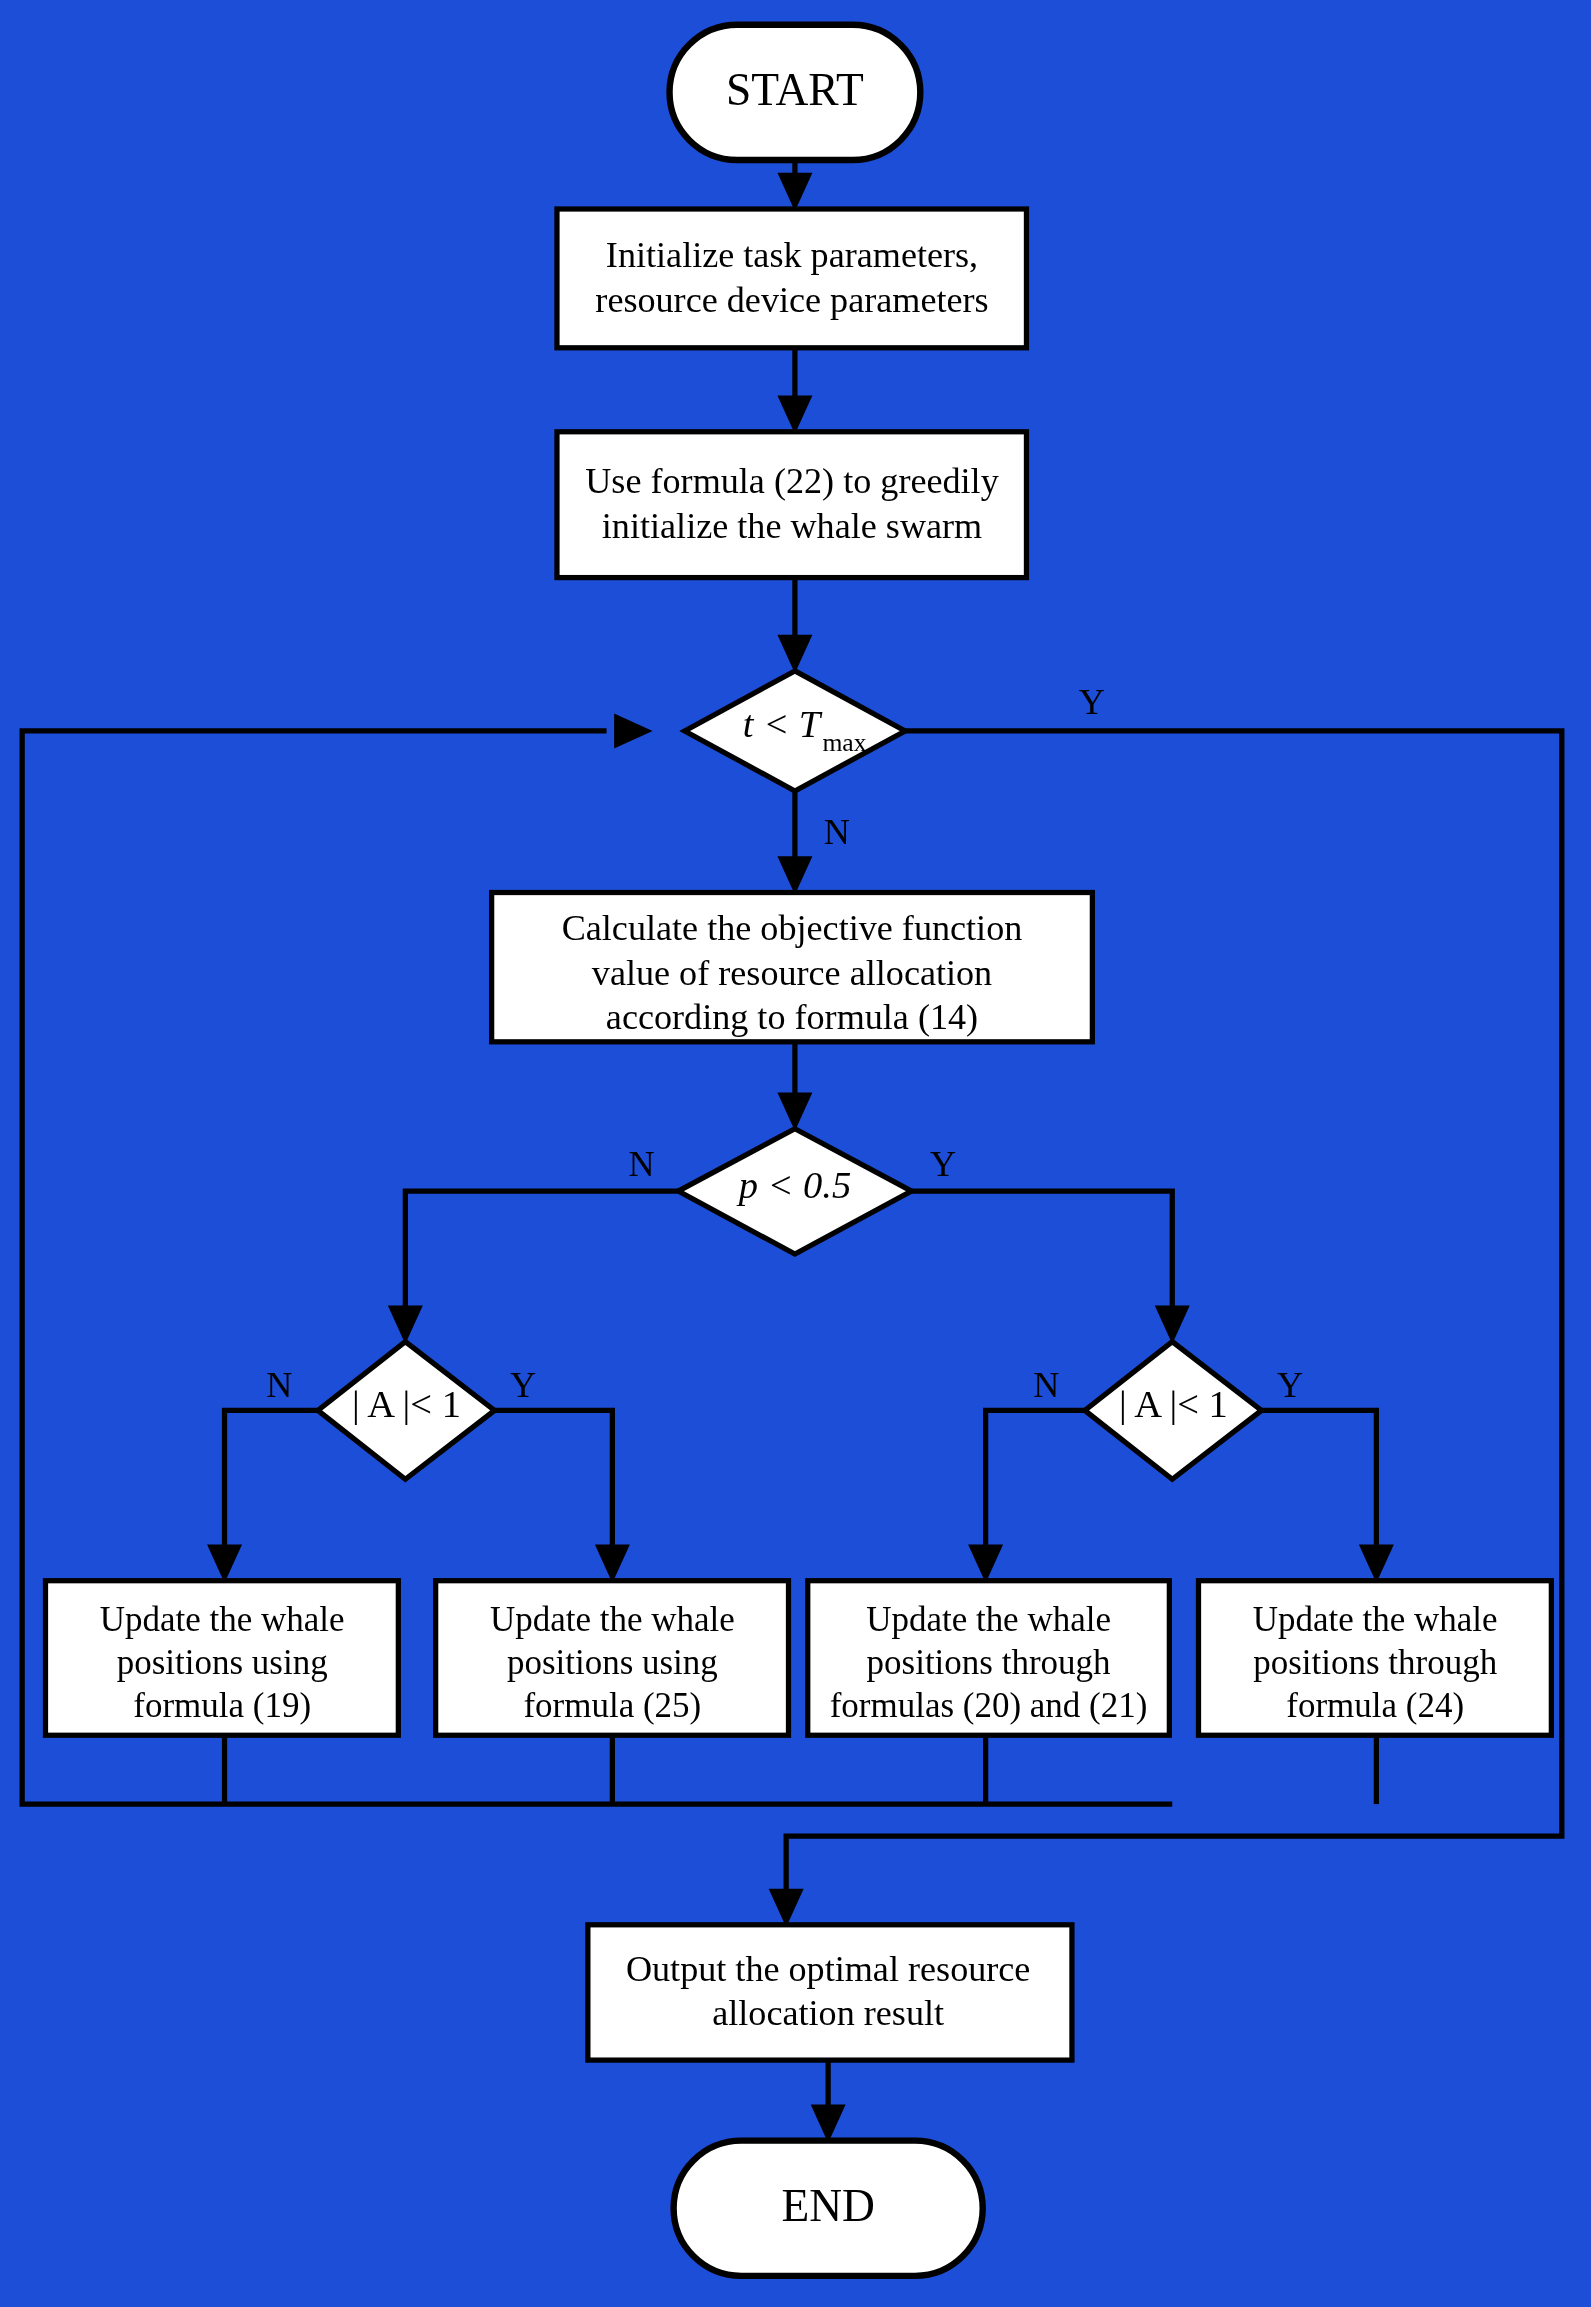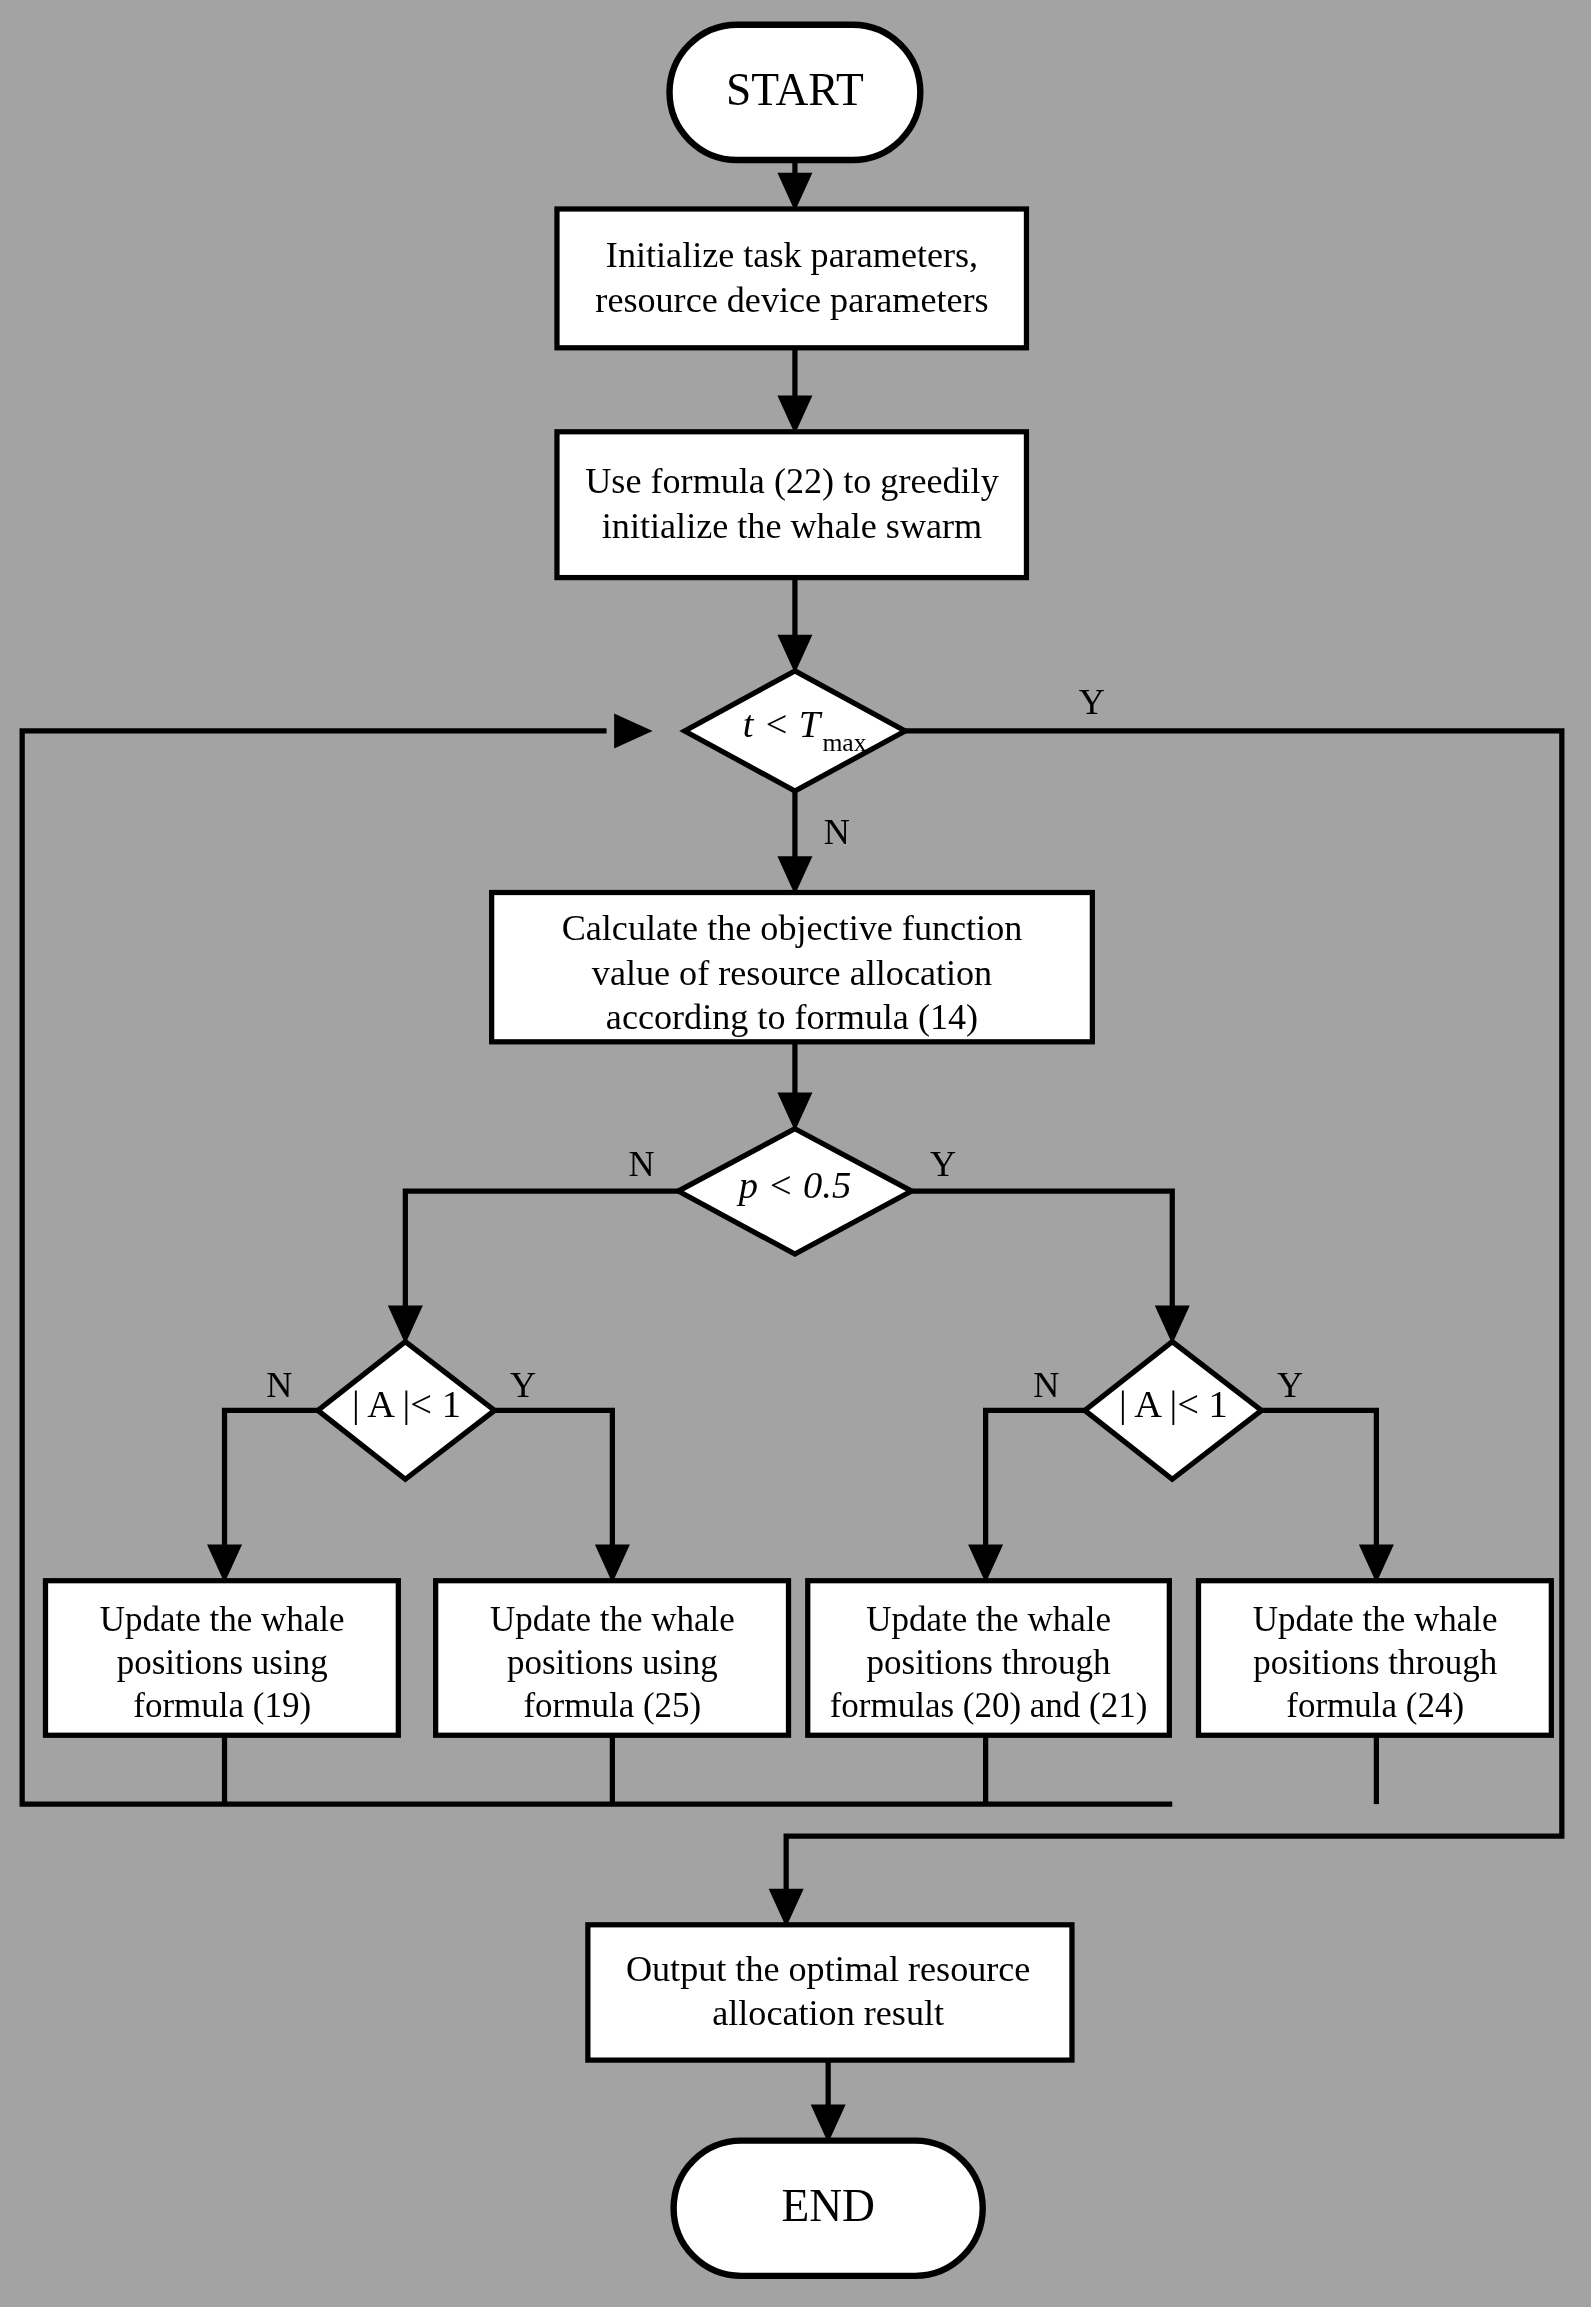--- a/index.html
+++ b/index.html
@@ -1,17 +1,17 @@
 <!DOCTYPE html>
 <html style="font-size:9.3px"><head>
 <meta charset="utf-8">
 <style>
   html,body{margin:0;padding:0;background:#ffffff;}
   body{font-family:"Liberation Serif", serif;}
-  #stage{position:relative;width:1591px;height:2307px;background:#a3a3a3;overflow:hidden;}
+  #stage{position:relative;width:1591px;height:2307px;background:#1d4ed8;overflow:hidden;}
   svg.flow{position:absolute;left:0;top:0;width:1591px;height:2307px;}
   .shape{fill:#ffffff;stroke:#000000;stroke-width:9;}
   .shape-term{fill:#ffffff;stroke:#000000;stroke-width:11;}
   .conn{stroke:#000000;stroke-width:9;fill:none;stroke-linecap:butt;}
   .arrowhead{fill:#000000;stroke:none;}
   .txt{font-family:"Liberation Serif", serif;fill:#000000;text-anchor:middle;dominant-baseline:middle;}
   .t-term{font-size:78px;}
   .t-box{font-size:62px;}
   .t-box-sm{font-size:60px;}
   .t-cond{font-size:66px;font-style:italic;}

